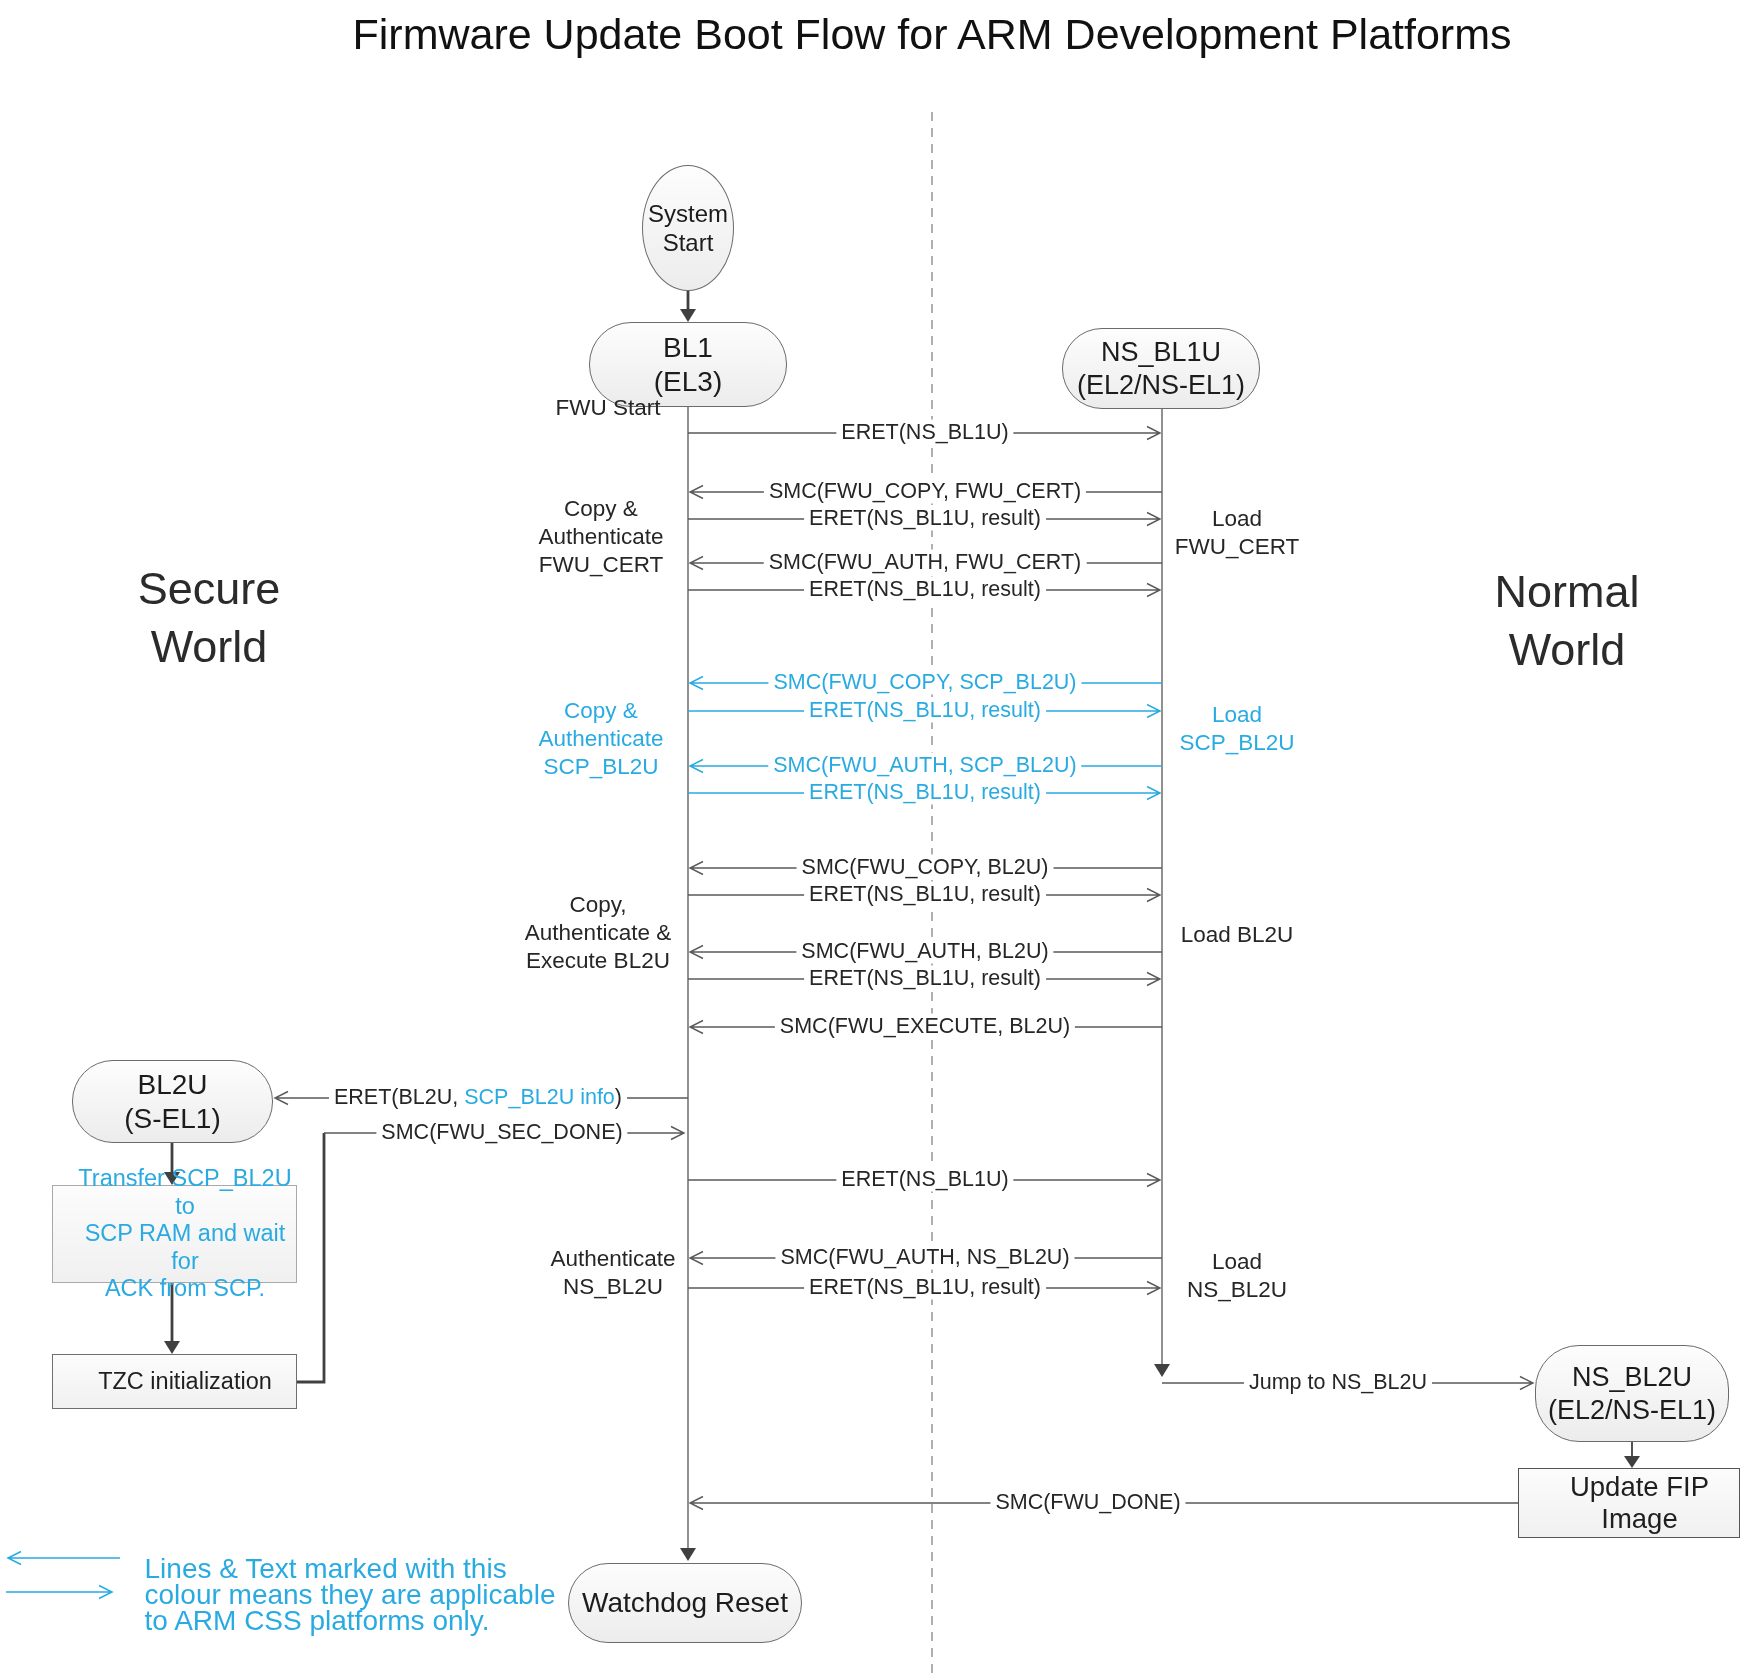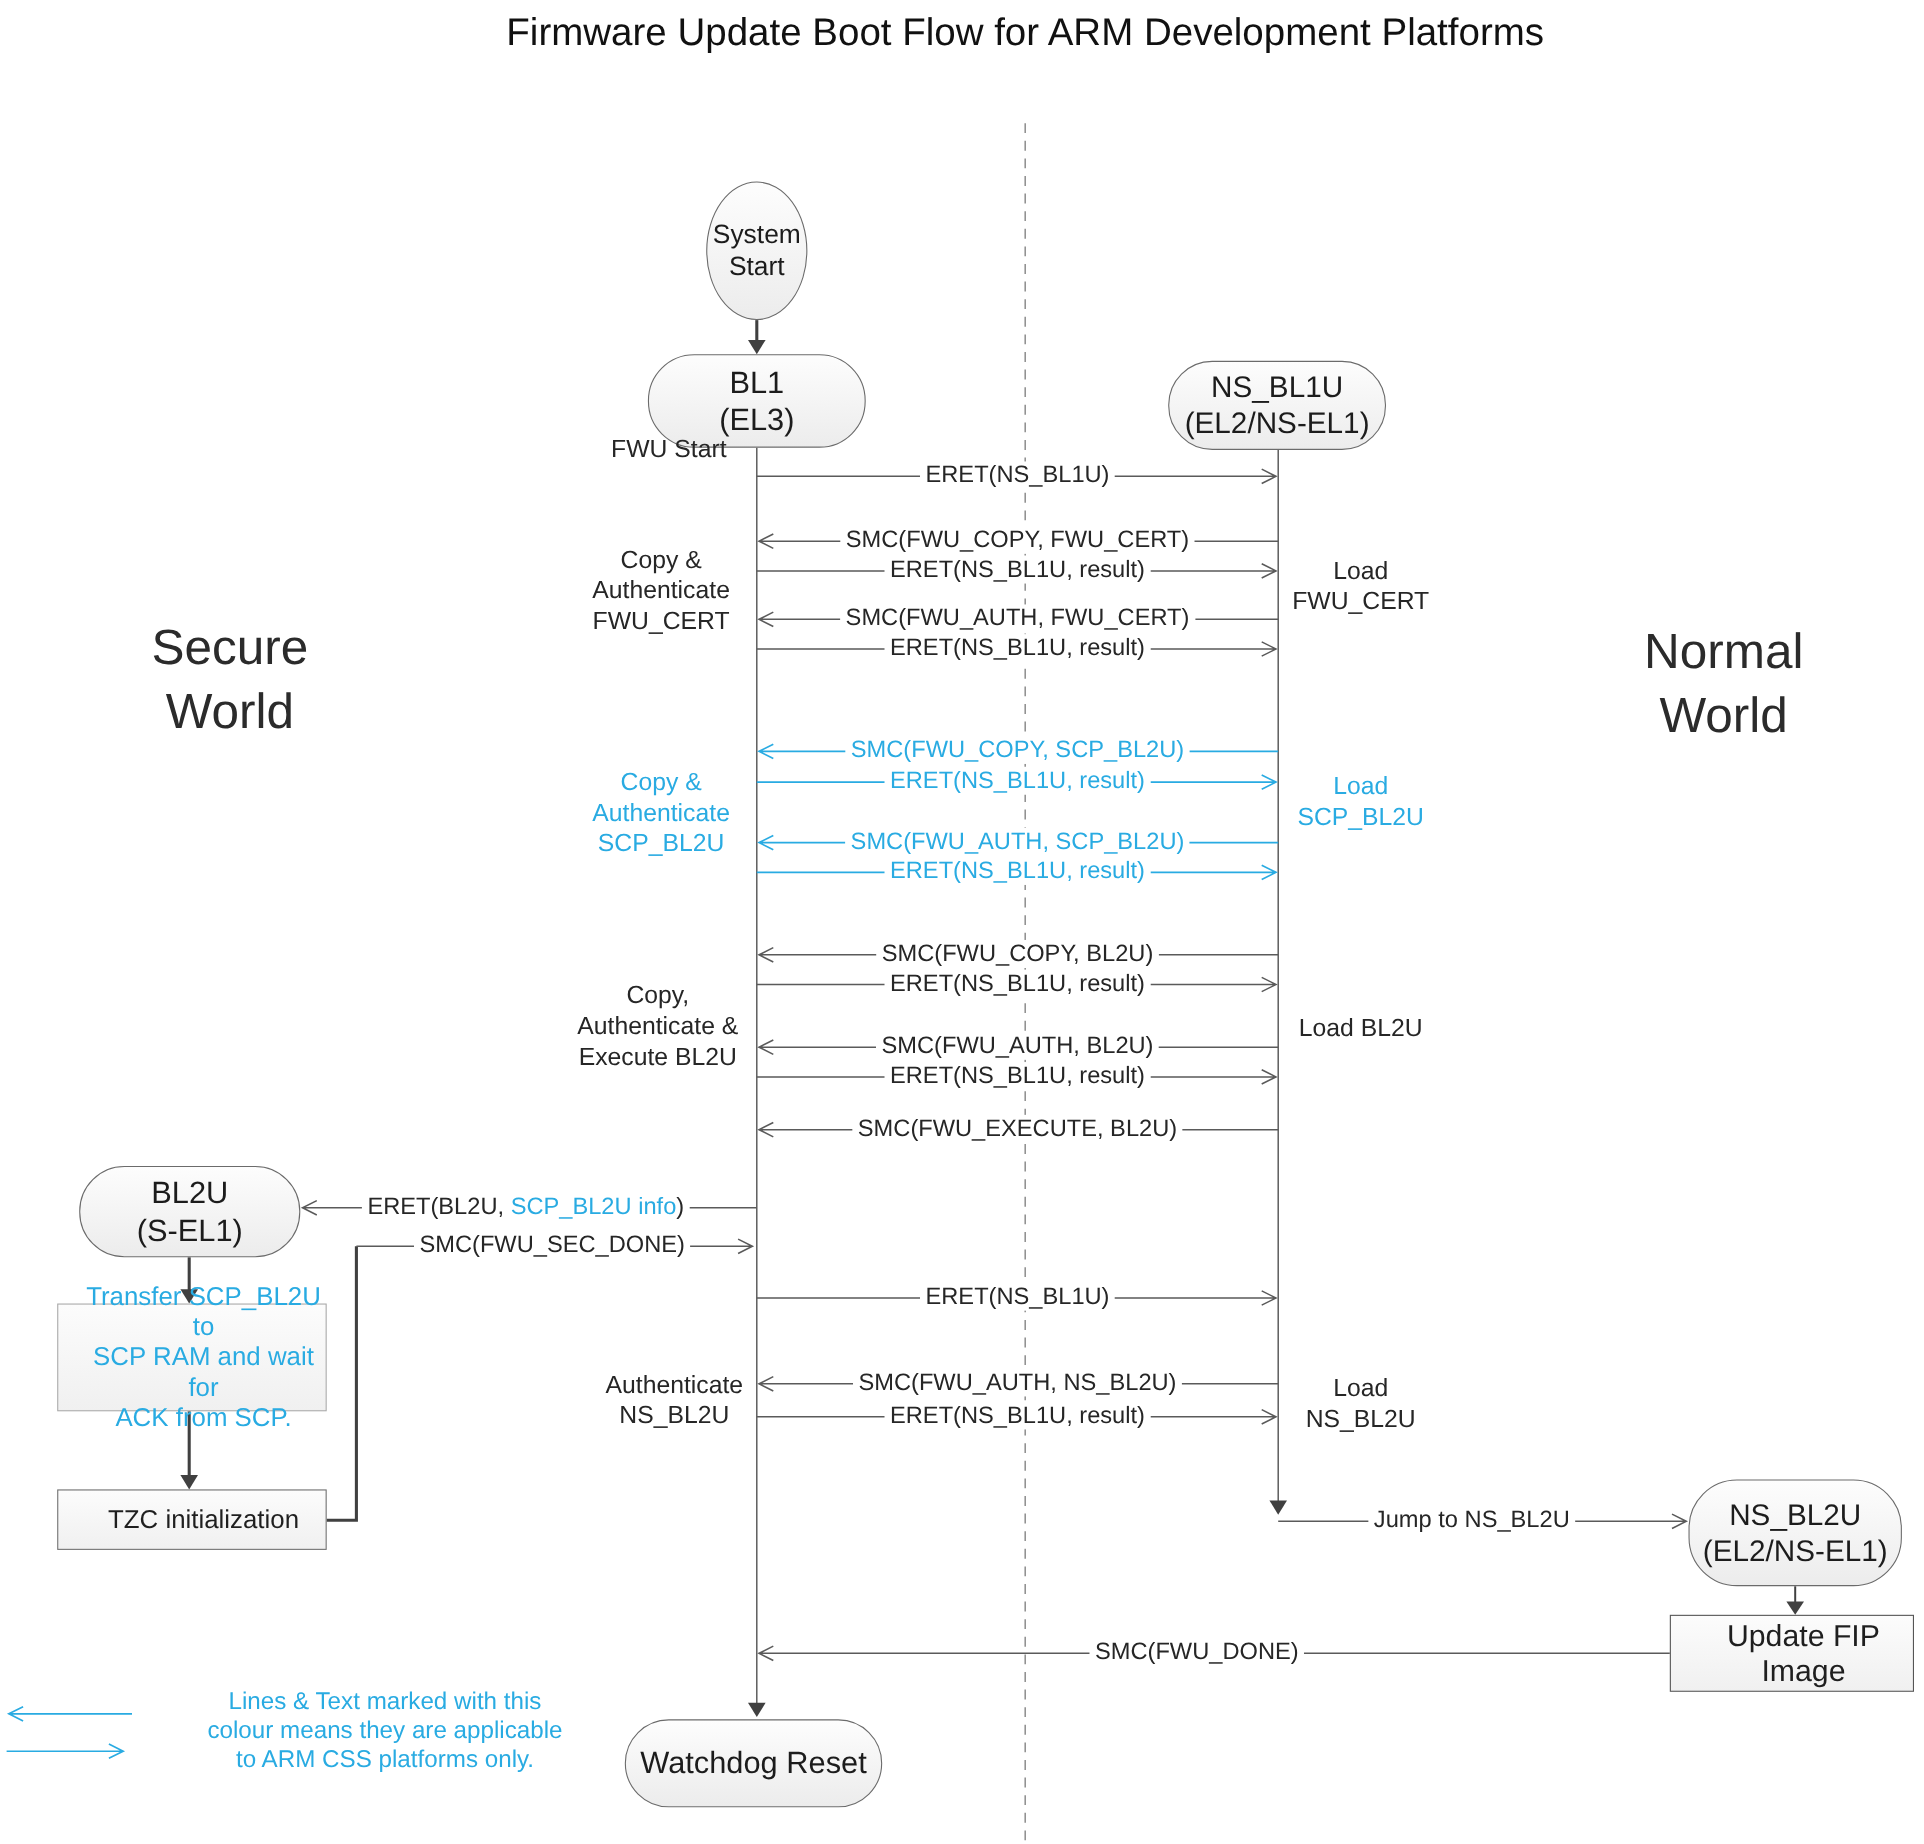--- a/index.html
+++ b/index.html
@@ -3,21 +3,21 @@
 <meta charset="utf-8">
 <style>
   html,body{margin:0;padding:0;background:#ffffff;}
   .canvas{
     position:relative;width:1749px;height:1676px;background:#ffffff;overflow:hidden;
     font-family:"Liberation Sans","DejaVu Sans",sans-serif;color:#1f1f1f;
   }
   svg.layer{position:absolute;left:0;top:0;z-index:1;}
   .title{
     position:absolute;left:932px;top:10px;transform:translateX(-50%);
-    font-size:35px;white-space:nowrap;color:#111;z-index:3;
+    font-size:43px;white-space:nowrap;color:#111;z-index:3;
   }
   .world{
     position:absolute;transform:translateX(-50%);text-align:center;
     font-size:45px;line-height:58px;color:#2b2b2b;z-index:2;
   }
   .world span{display:block;}
   .node{
     position:absolute;display:flex;flex-direction:column;align-items:center;justify-content:center;
     background:linear-gradient(180deg,#fdfdfd 0%,#ececec 100%);
     border:1.5px solid #6b6b6b;box-sizing:border-box;z-index:4;
@@ -33,22 +33,22 @@
     position:absolute;transform:translate(-50%,-54%);white-space:nowrap;
     background:#ffffff;padding:0 5px;font-size:21.5px;color:#262626;z-index:5;
   }
   .sidelabel{
     position:absolute;transform:translate(-50%,-50%);text-align:center;
     font-size:22.5px;line-height:28px;color:#262626;z-index:5;white-space:nowrap;
   }
   .sidelabel span{display:block;}
   .blue{color:#29abe2;}
   .legend-text{
-    position:absolute;transform:translate(-50%,-50%);text-align:center;
-    font-size:22px;line-height:26px;z-index:5;white-space:nowrap;
+    position:absolute;transform:translate(-50%,-50%);text-align:left;
+    font-size:28px;line-height:26px;z-index:5;white-space:nowrap;margin-top:22px;
   }
   .legend-text span{display:block;}
 </style>
 </head>
 <body>
 
 <div class="canvas">
 
   <svg class="layer" width="1749" height="1676" viewBox="0 0 1749 1676">
 

